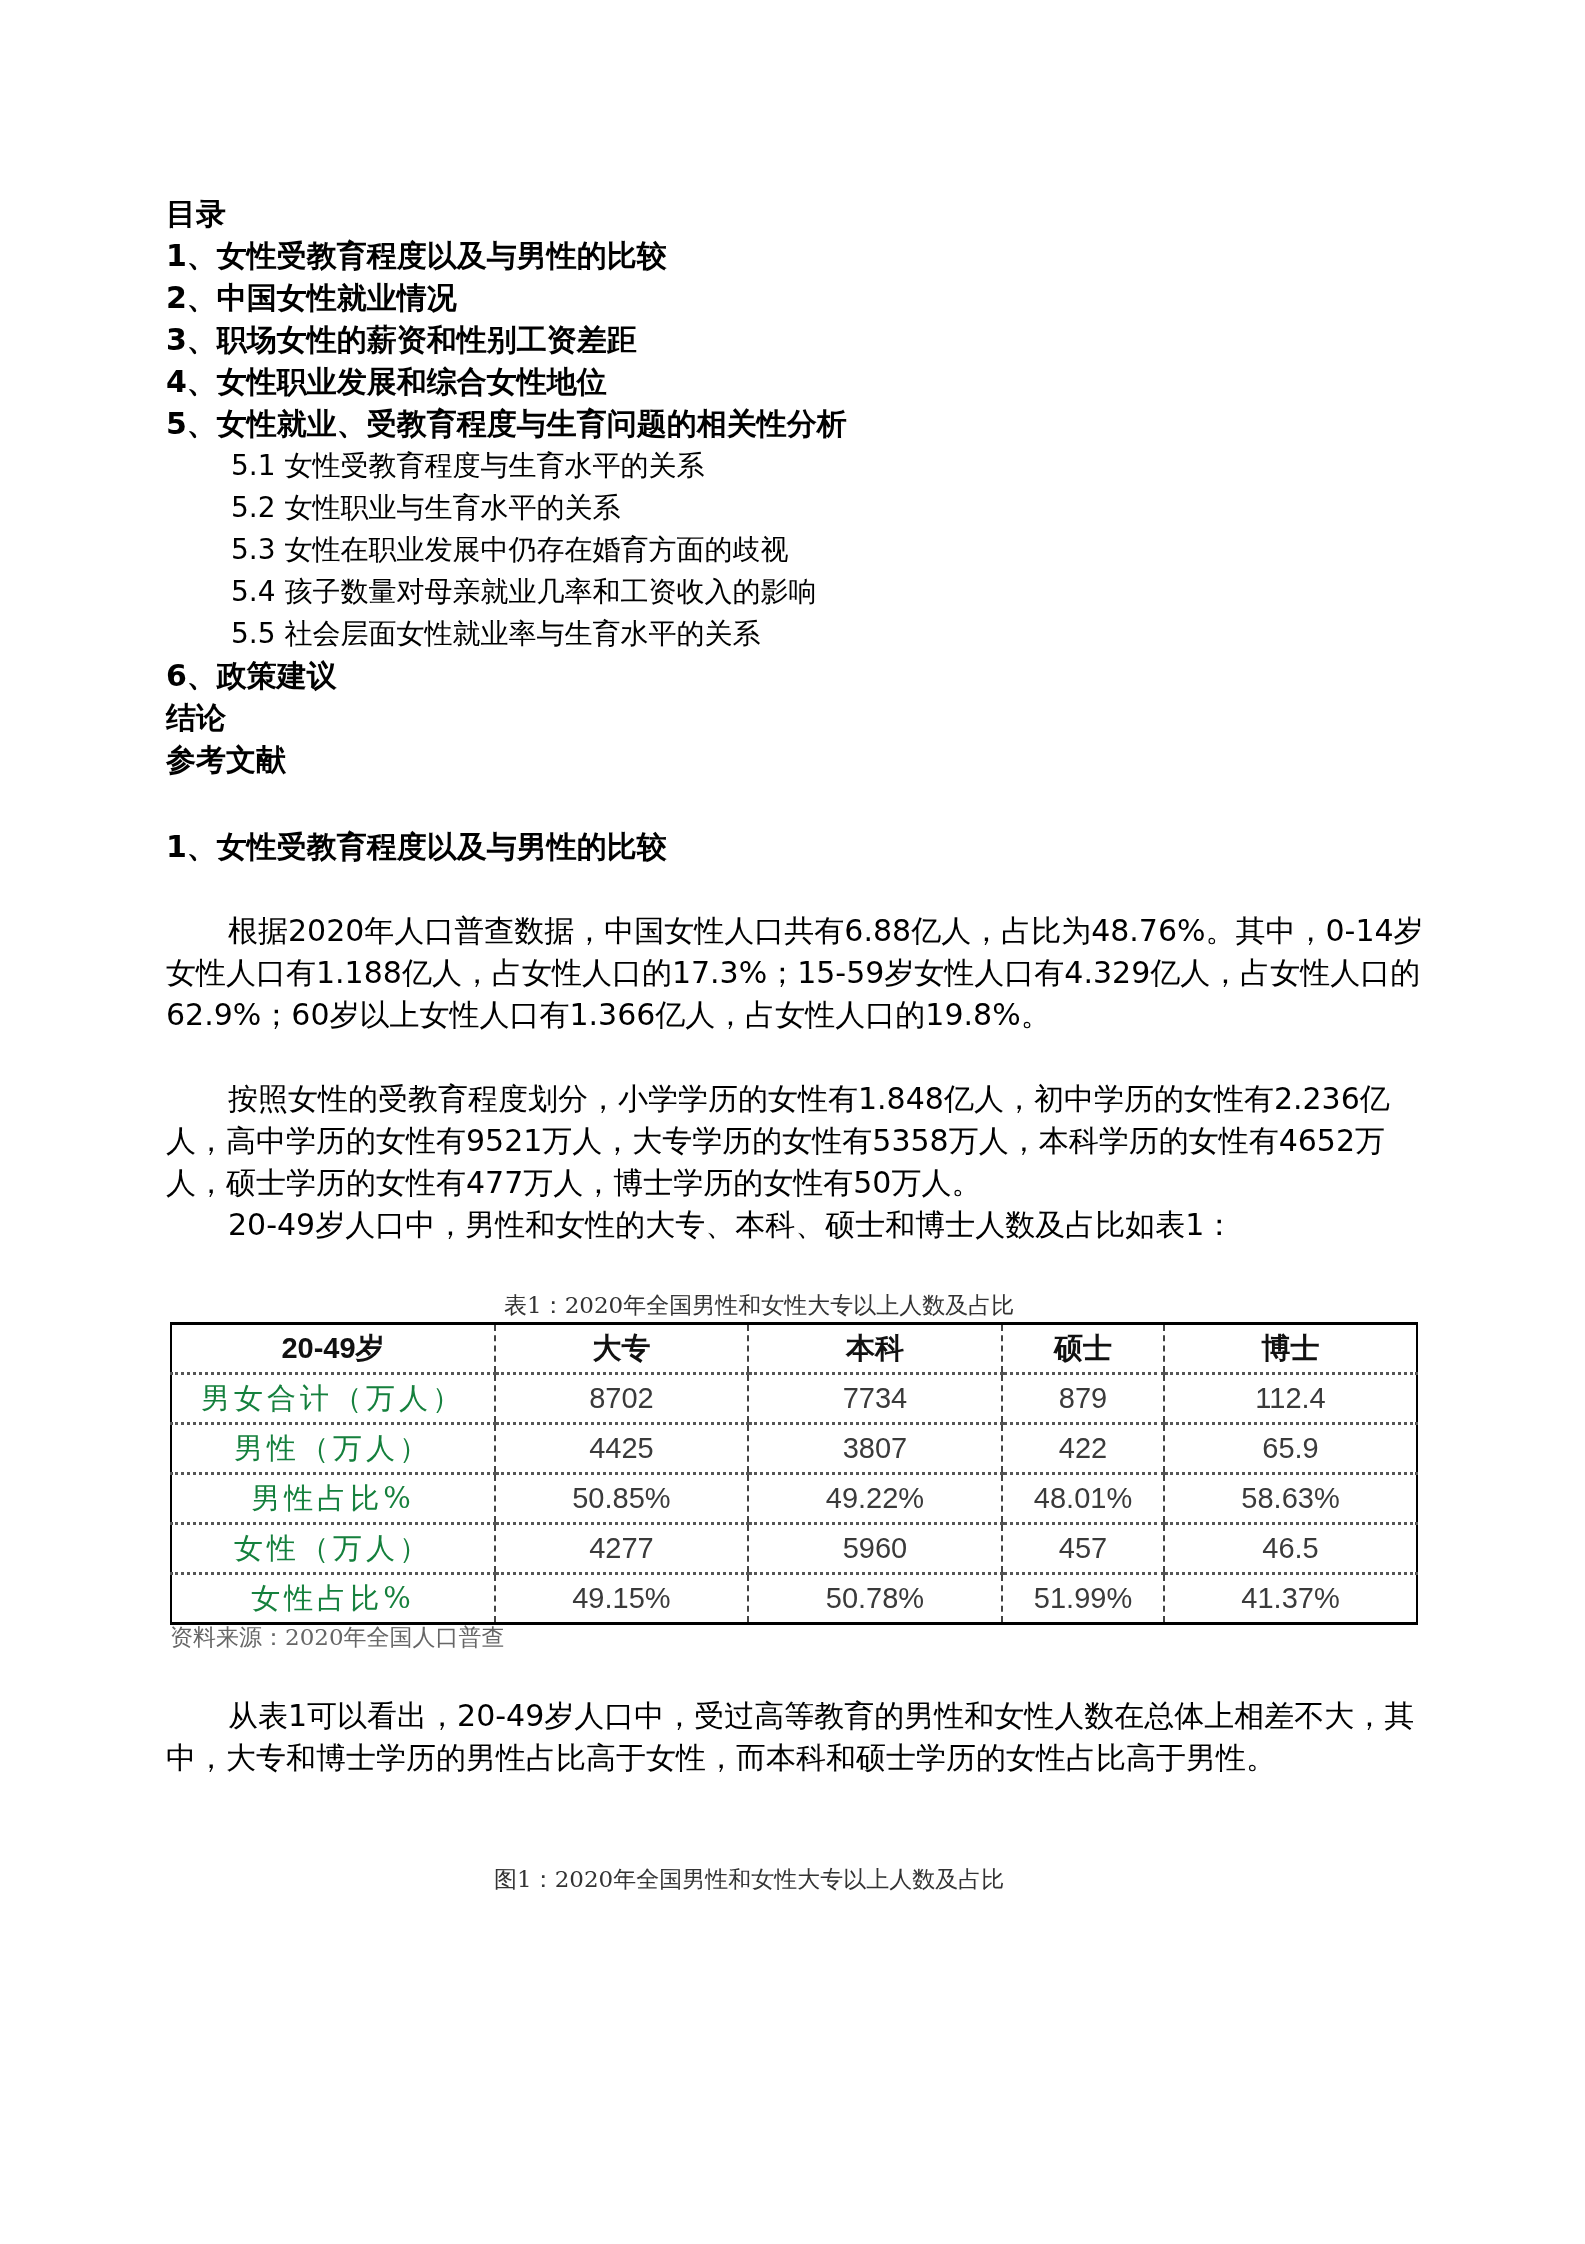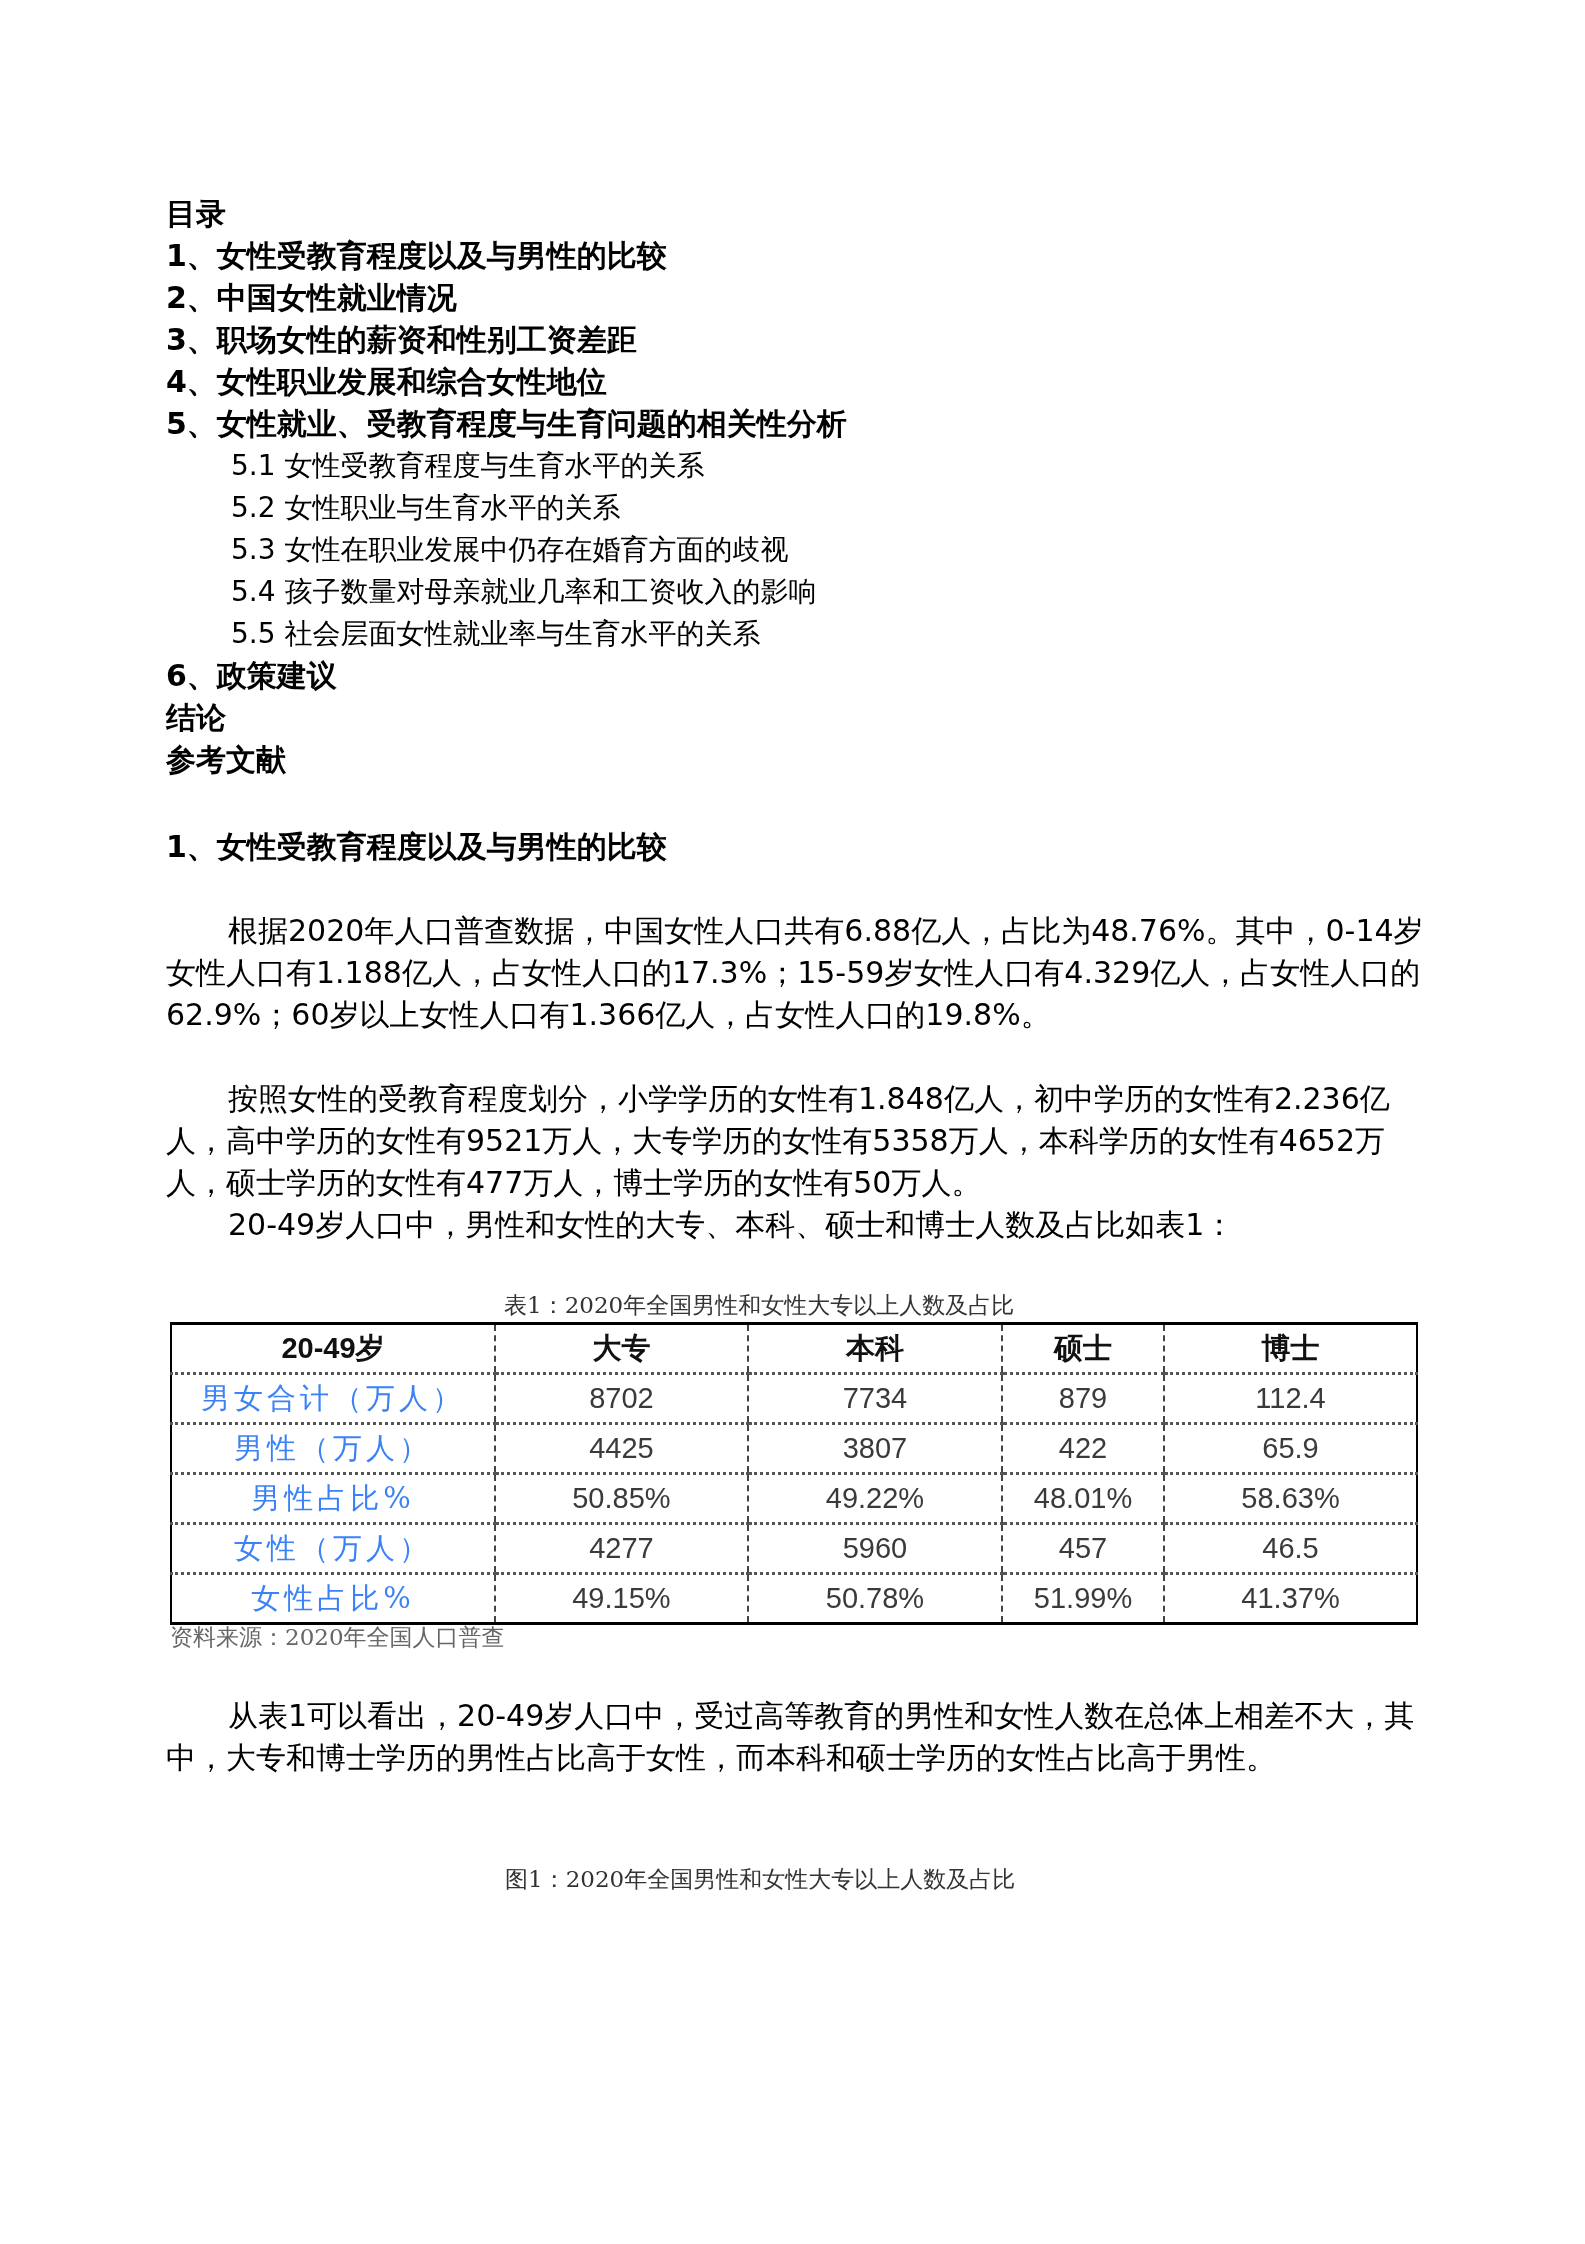--- a/index.html
+++ b/index.html
@@ -18,21 +18,21 @@
 
   .table-wrap { position: absolute; left: 170px; top: 1322px; width: 1248px; }
   table.data-table { border-collapse: collapse; width: 100%; table-layout: fixed;
     border-top: 3px solid #000; border-bottom: 3px solid #000; border-left: 2px solid #000; border-right: 2px solid #000; }
   table.data-table th, table.data-table td {
     height: 47px; text-align: center; vertical-align: middle; font-size: 29px;
     border-left: 2px dashed #444; border-right: 2px dashed #444;
     border-bottom: 3px dotted #555; padding: 0;
     font-family: "Liberation Sans", "DejaVu Sans", sans-serif; color: #3a3a3a; }
   table.data-table th { font-weight: bold; color: #111; }
-  table.data-table td.rowhead { font-family: "DejaVu Serif", "Liberation Serif", serif; color: #3b82f6; letter-spacing: 4px; }
+  table.data-table td.rowhead { font-family: "DejaVu Serif", "Liberation Serif", serif; color: #15803d; letter-spacing: 4px; }
   table.data-table tr:last-child td { border-bottom: none; }
 
   .source { position: absolute; left: 170px; top: 1622px; font-family: "DejaVu Serif", "Liberation Serif", serif; font-size: 23px; color: #666; white-space: nowrap; }
 </style>
 </head>
 <body>
 
 <div class="page">
 
   <div class="toc-title" style="top:193px;">目录</div>
@@ -115,15 +115,15 @@
           <td>41.37%</td>
         </tr>
       </tbody>
     </table>
   </div>
 
   <div class="source">资料来源：2020年全国人口普查</div>
 
   <div class="para" style="top:1695px;">从表1可以看出，20-49岁人口中，受过高等教育的男性和女性人数在总体上相差不大，其中，大专和博士学历的男性占比高于女性，而本科和硕士学历的女性占比高于男性。</div>
 
-  <div class="caption" style="left:489px; top:1864px;">图1：2020年全国男性和女性大专以上人数及占比</div>
+  <div class="caption" style="left:478px; top:1864px;">图1：2020年全国男性和女性大专以上人数及占比</div>
 
 </div>
 
 </body></html>

